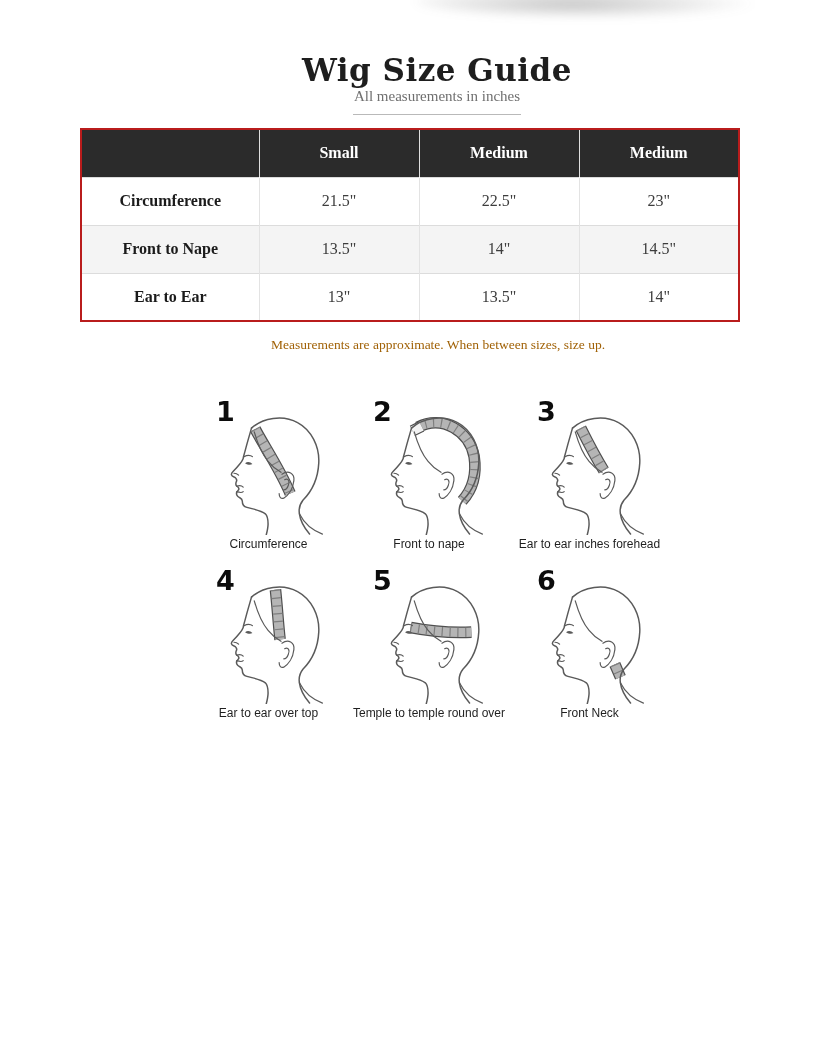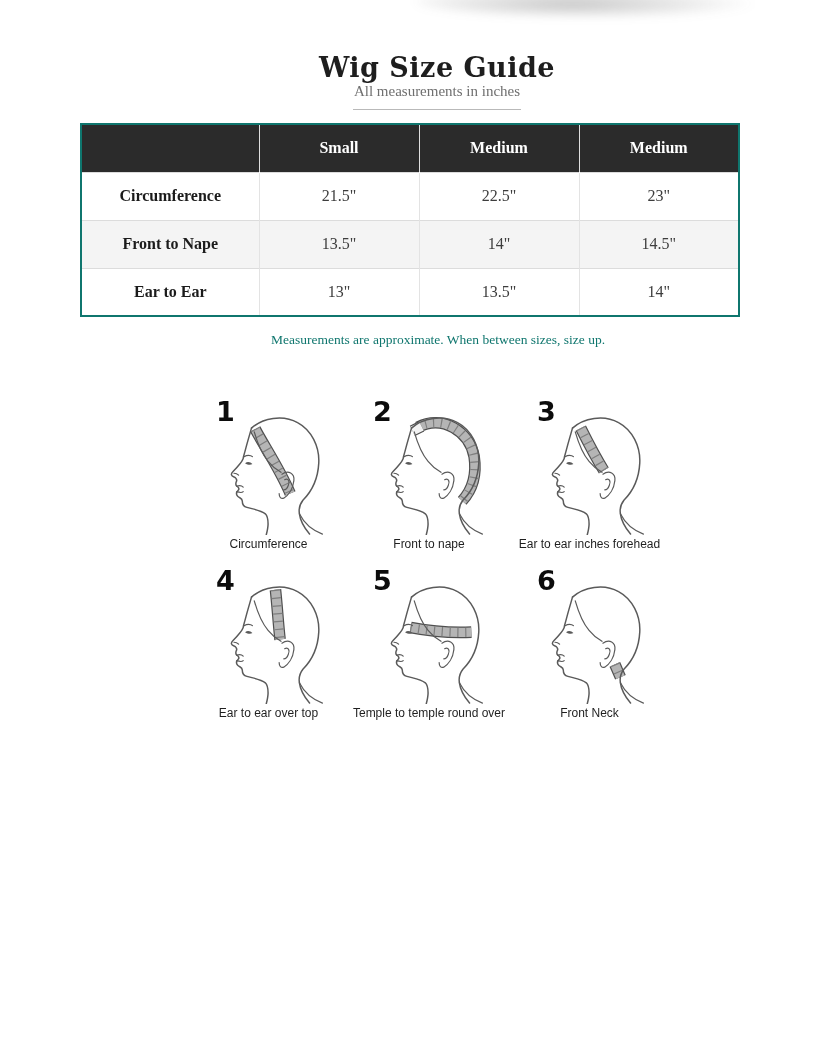--- a/index.html
+++ b/index.html
@@ -14,35 +14,35 @@
     position:absolute; left:415px; top:-14px; width:350px; height:30px;
     border-radius:50%;
     background:radial-gradient(ellipse at 45% 60%, rgba(70,70,70,0.30), rgba(255,255,255,0) 68%);
     filter:blur(5px);
     pointer-events:none;
   }
 
   
   .guide-header { margin-top:52px; text-align:center; padding-left:34px; }
   .guide-title {
-    font-size:27px; font-weight:700; color:#1e1e1e; letter-spacing:0.5px;
+    font-size:31px; font-weight:700; color:#1e1e1e; letter-spacing:0.5px;
     font-family:"DejaVu Serif","Liberation Serif",serif;
   }
   .guide-subtitle {
     font-size:15px; color:#6f6f6f;
   }
   .subtitle-rule {
     width:168px; height:1px; background:#b9b9b9; margin:9px auto 0 auto;
   }
 
   
   .size-table-wrap { margin:13px 0 0 80px; width:658px; }
   table.size-table {
     width:658px; border-collapse:collapse; table-layout:fixed;
-    border:2px solid #0f766e;
+    border:2px solid #b91c1c;
   }
   table.size-table col.c0 { width:178px; }
   table.size-table col.c1, table.size-table col.c2, table.size-table col.c3 { width:160px; }
   .size-table thead th {
     background:#2b2b2b; color:#ffffff; height:48px;
     font-size:16px; font-weight:700; text-align:center;
     border-left:1px solid rgba(255,255,255,0.85);
   }
   .size-table thead th:first-child { border-left:none; }
   .size-table tbody td {
@@ -51,21 +51,21 @@
     border-top:1px solid #dcdcdc;
     border-left:1px solid #e3e3e3;
   }
   .size-table tbody td:first-child {
     border-left:none; font-weight:700; color:#1b1b1b;
   }
   .size-table tbody tr.alt td { background:#f4f4f4; }
 
   .approx-note {
     margin-top:15px; text-align:center; padding-left:36px;
-    font-size:13.5px; color:#0f766e;
+    font-size:13.5px; color:#a16207;
   }
 
   
   .diagram-grid {
     position:absolute; left:190px; top:396px; width:478px;
     display:grid; grid-template-columns:157px 164px 157px; row-gap:14px;
   }
   .diagram-cell { position:relative; text-align:center; }
   .diagram-number {
     position:absolute; left:26px; top:2px; z-index:2;

